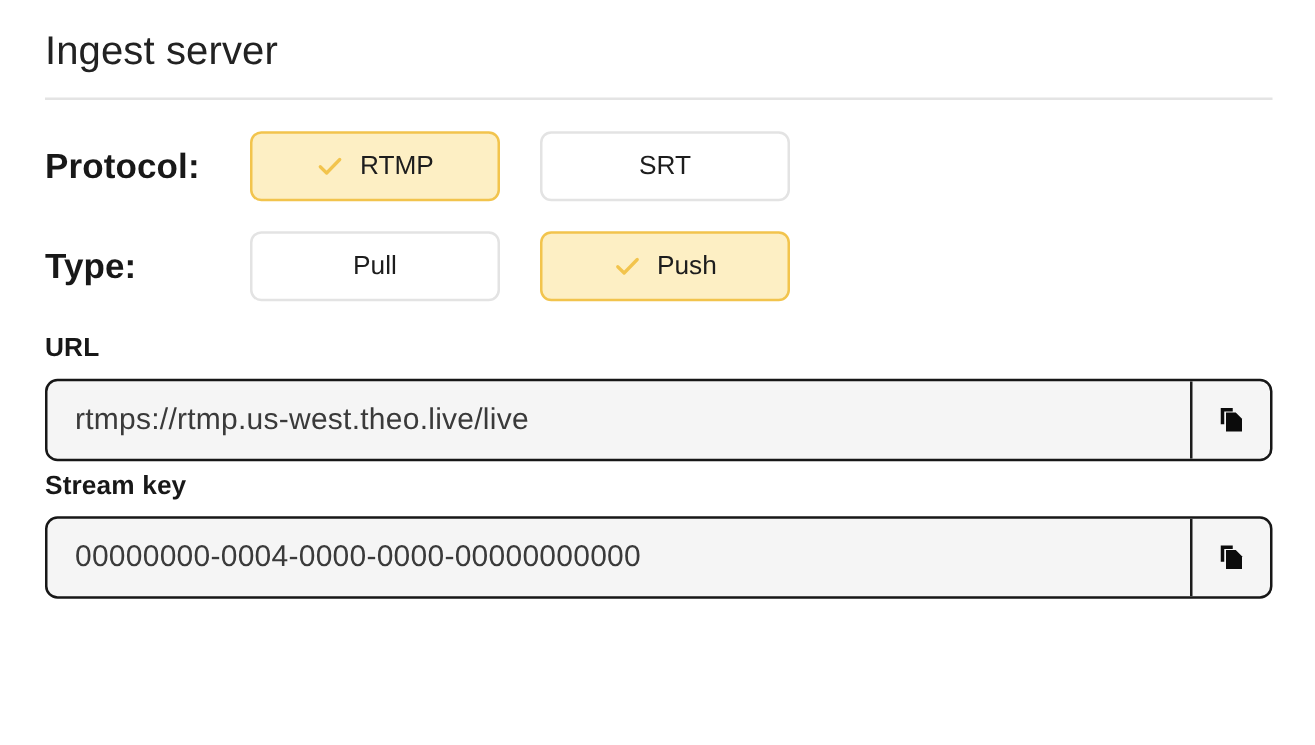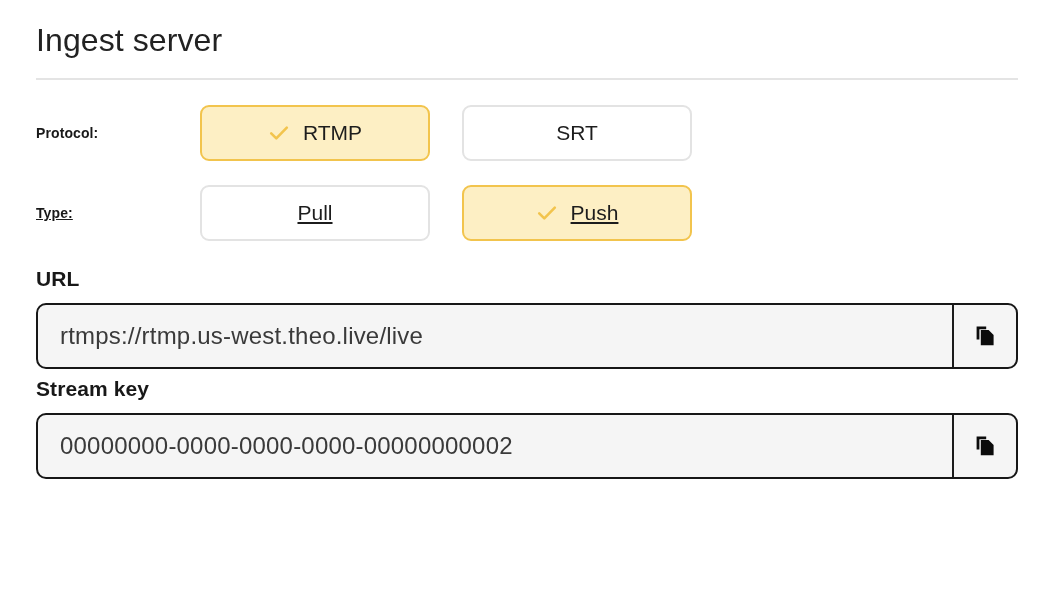--- a/index.html
+++ b/index.html
@@ -44,35 +44,34 @@
   }
 
   
   .option-row {
     display: flex;
     align-items: center;
     margin-top: 25px;
   }
   .option-row.type-row {
     margin-top: 24px;
-    text-decoration: underline;
   }
 
   .option-label {
     width: 164px;
     flex: 0 0 164px;
-    font-size: 14px;
+    font-size: 28px;
     font-weight: 700;
     color: #181818;
     letter-spacing: 0.1px;
   }
 
   .choice-btn {
     box-sizing: border-box;
-    width: 230px;
+    width: 200px;
     height: 56px;
     border-radius: 9px;
     display: flex;
     align-items: center;
     justify-content: center;
     font-size: 21px;
     font-weight: 400;
     background: #ffffff;
     border: 2px solid #e3e3e3;
     color: #1d1d1d;
@@ -218,21 +217,21 @@
             <path d="M8.8 7.0 H16.6 L21.6 12.0 V22.2 H8.8 Z" fill="#0b0b0b"></path>
           </svg>
         </span>
       </div>
     </div>
   </div>
 
   <div class="field-block key-block">
     <div class="field-label">Stream key</div>
     <div class="field-wrap">
-      <div class="field-value">00000000-0000-0000-0000-00000000002</div>
+      <div class="field-value">00000000-0004-0000-0000-00000000000</div>
       <div class="field-divider"></div>
       <div class="copy-btn">
         <span>
           <svg width="26" height="26" viewBox="0 0 26 26" aria-hidden="true">
             <path d="M4.6 3.4 H14.2 V6.2 H7.4 V16.4 H4.6 Z" fill="#0b0b0b"></path>
             <path d="M8.8 7.0 H16.6 L21.6 12.0 V22.2 H8.8 Z" fill="#0b0b0b"></path>
           </svg>
         </span>
       </div>
     </div>

